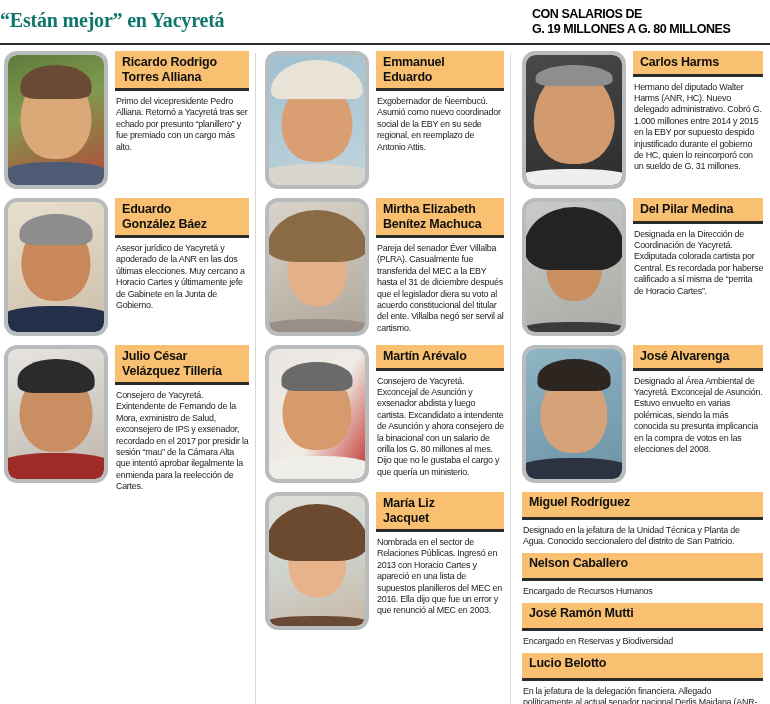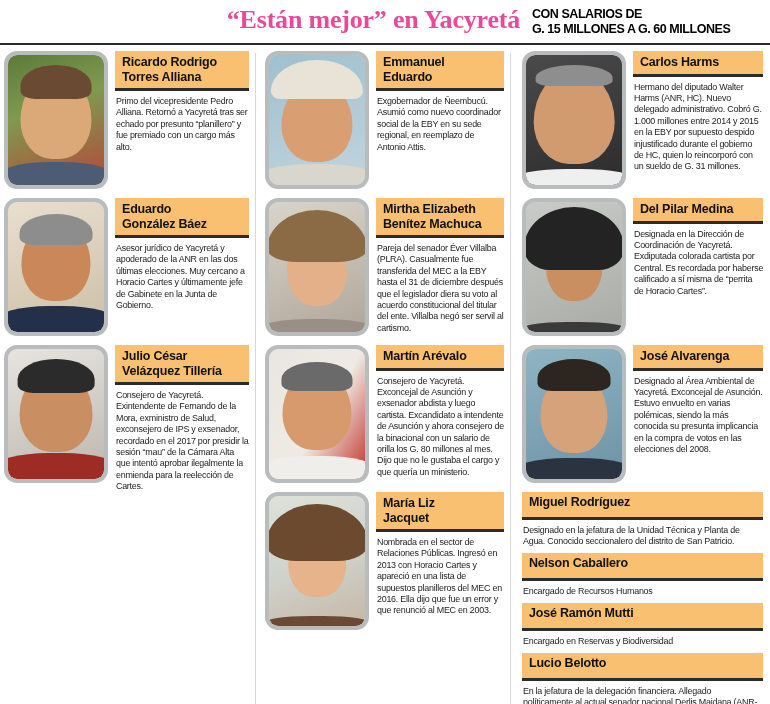--- a/index.html
+++ b/index.html
@@ -18,27 +18,27 @@
 
   
   .header {
     display: flex;
     align-items: flex-start;
     height: 36px;
     padding: 4px 0 0 0;
   }
   .header-title {
     flex: 0 0 520px;
-    text-align: right;
+    text-align: left;
     font-family: "Liberation Serif", serif;
     font-weight: bold;
-    font-size: 26px;
+    font-size: 20px;
     letter-spacing: -0.2px;
     line-height: 26px;
-    color: #ec4899;
+    color: #0f766e;
     padding-top: 3px;
   }
   .header-sub {
     flex: 1 1 auto;
     padding-left: 12px;
     font-family: "Liberation Sans", sans-serif;
     font-weight: bold;
     font-size: 12.5px;
     line-height: 15px;
     letter-spacing: -0.45px;
@@ -152,21 +152,21 @@
     border-radius: 44% 44% 0 0;
   }
 </style>
 </head>
 <body>
 
 <div class="header">
   <div class="header-title">“Están mejor” en Yacyretá</div>
   <div class="header-sub">
     <div>CON SALARIOS DE</div>
-    <div>G. 15 MILLONES A G. 60 MILLONES</div>
+    <div>G. 19 MILLONES A G. 80 MILLONES</div>
   </div>
 </div>
 <div class="rule"></div>
 
 <div class="grid">
 
   <div class="col left">
 
     <div class="card">
       <div class="photo-frame">

